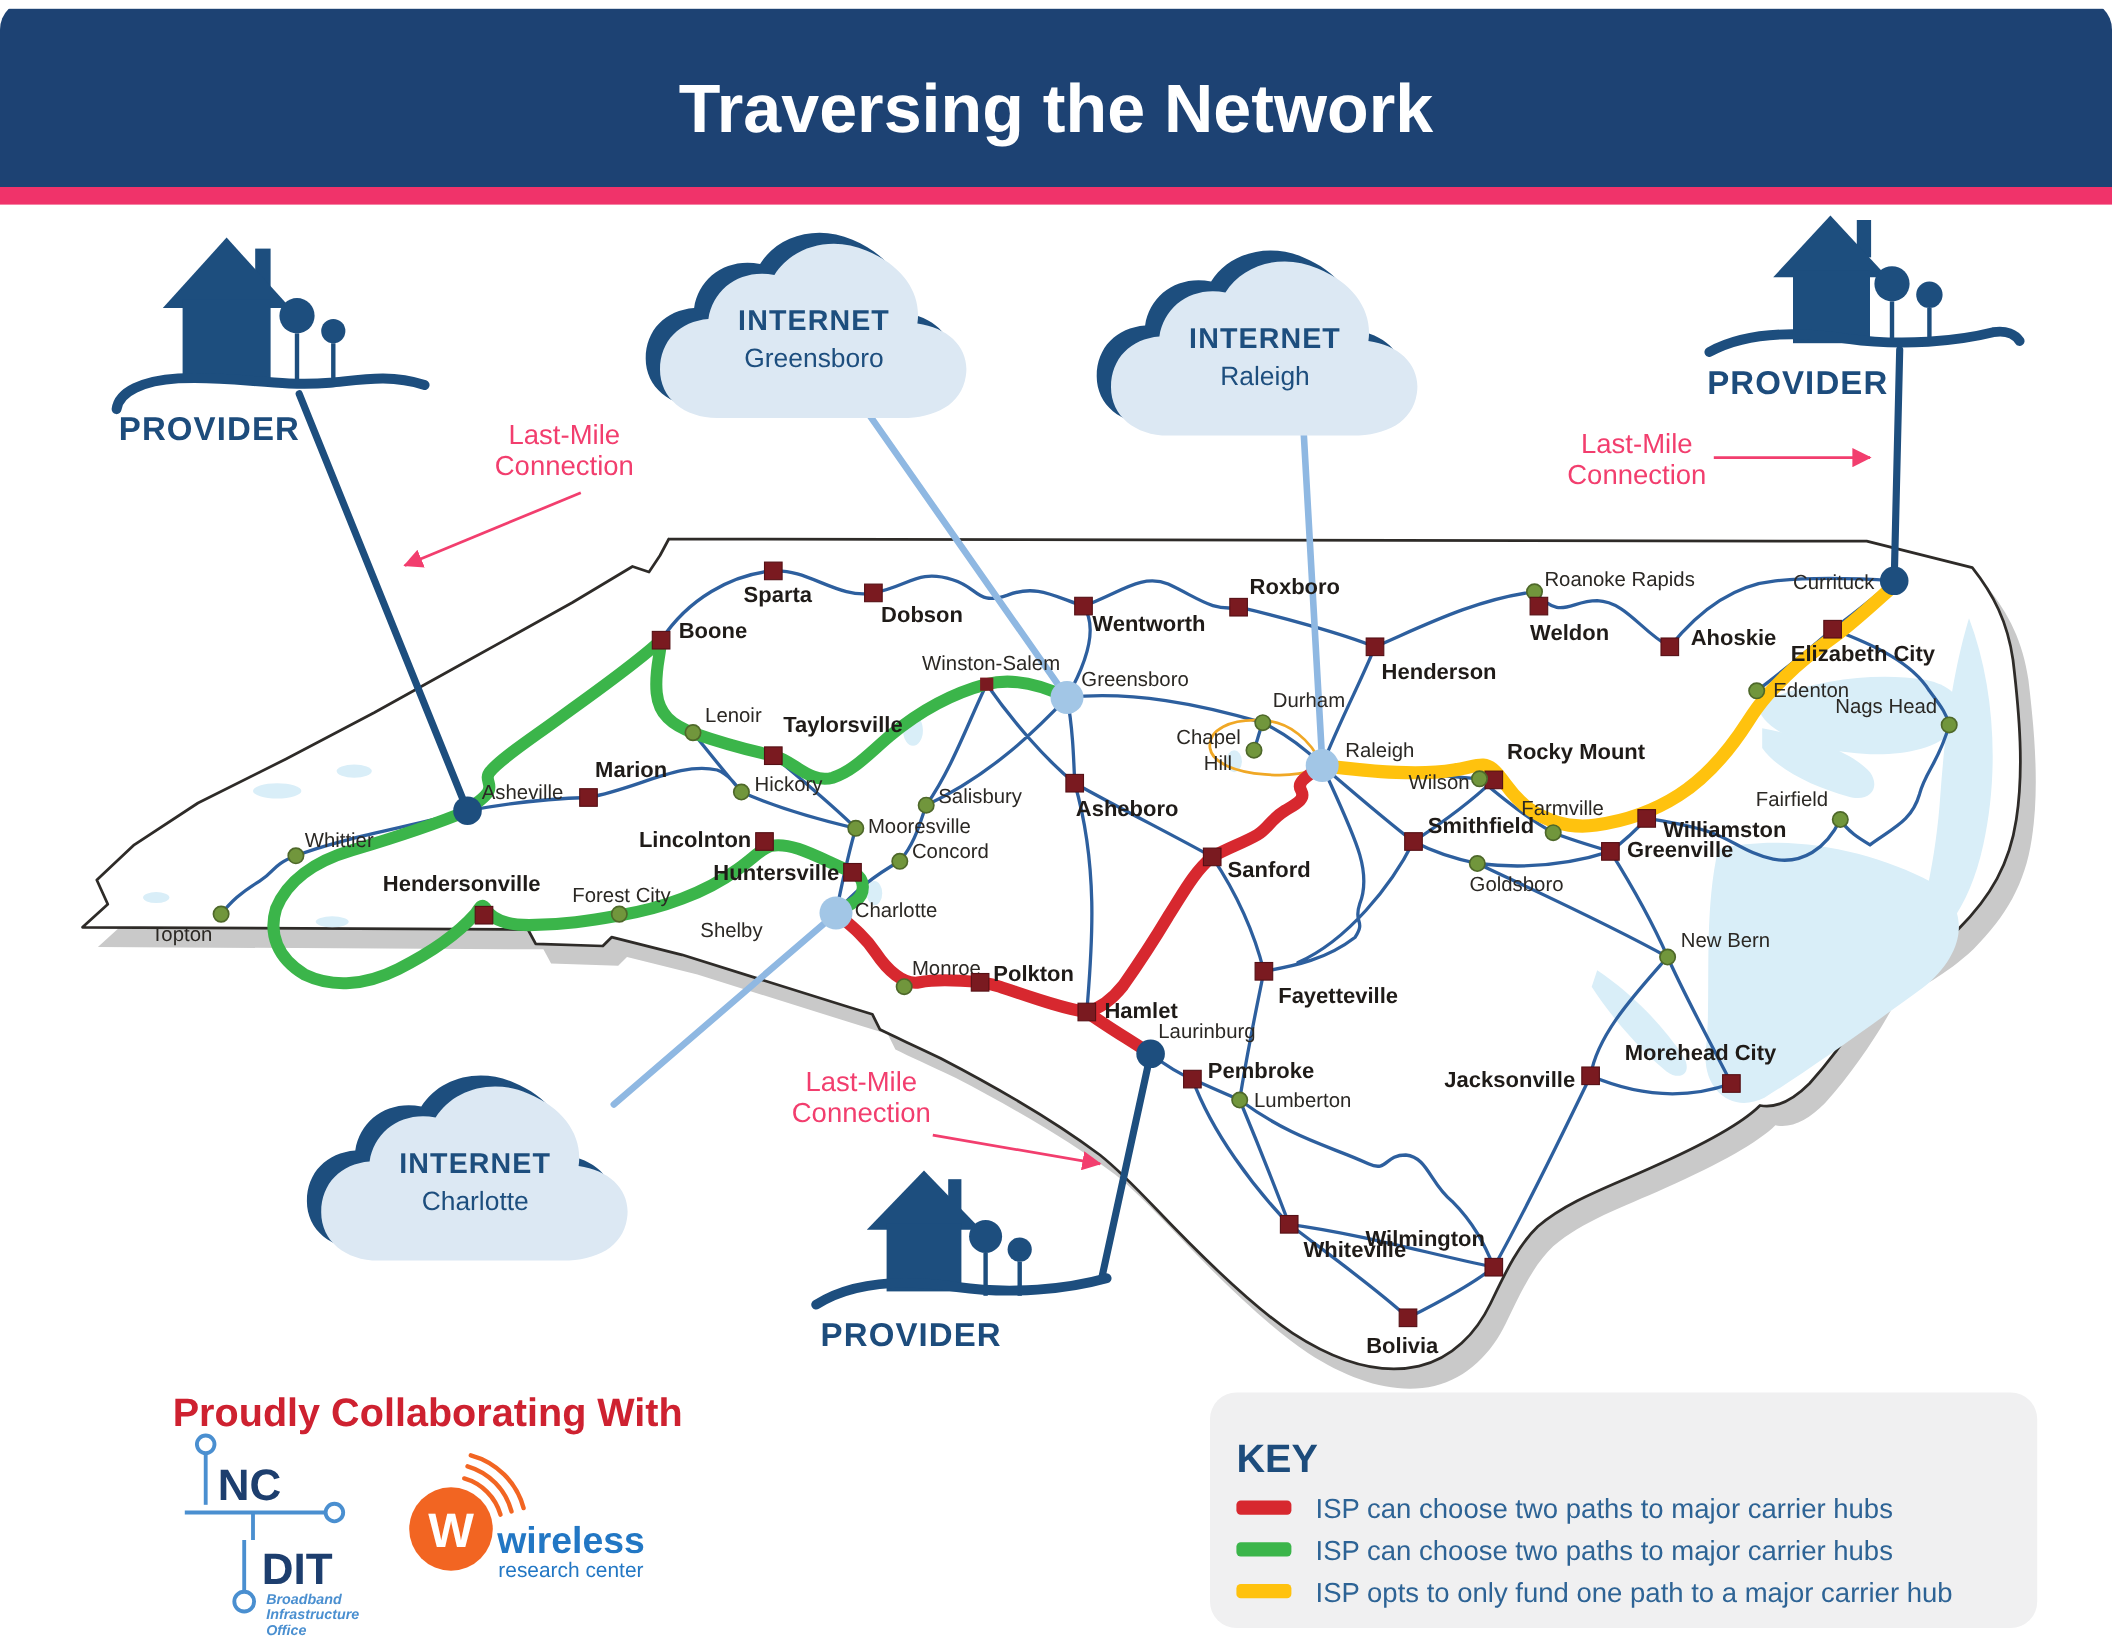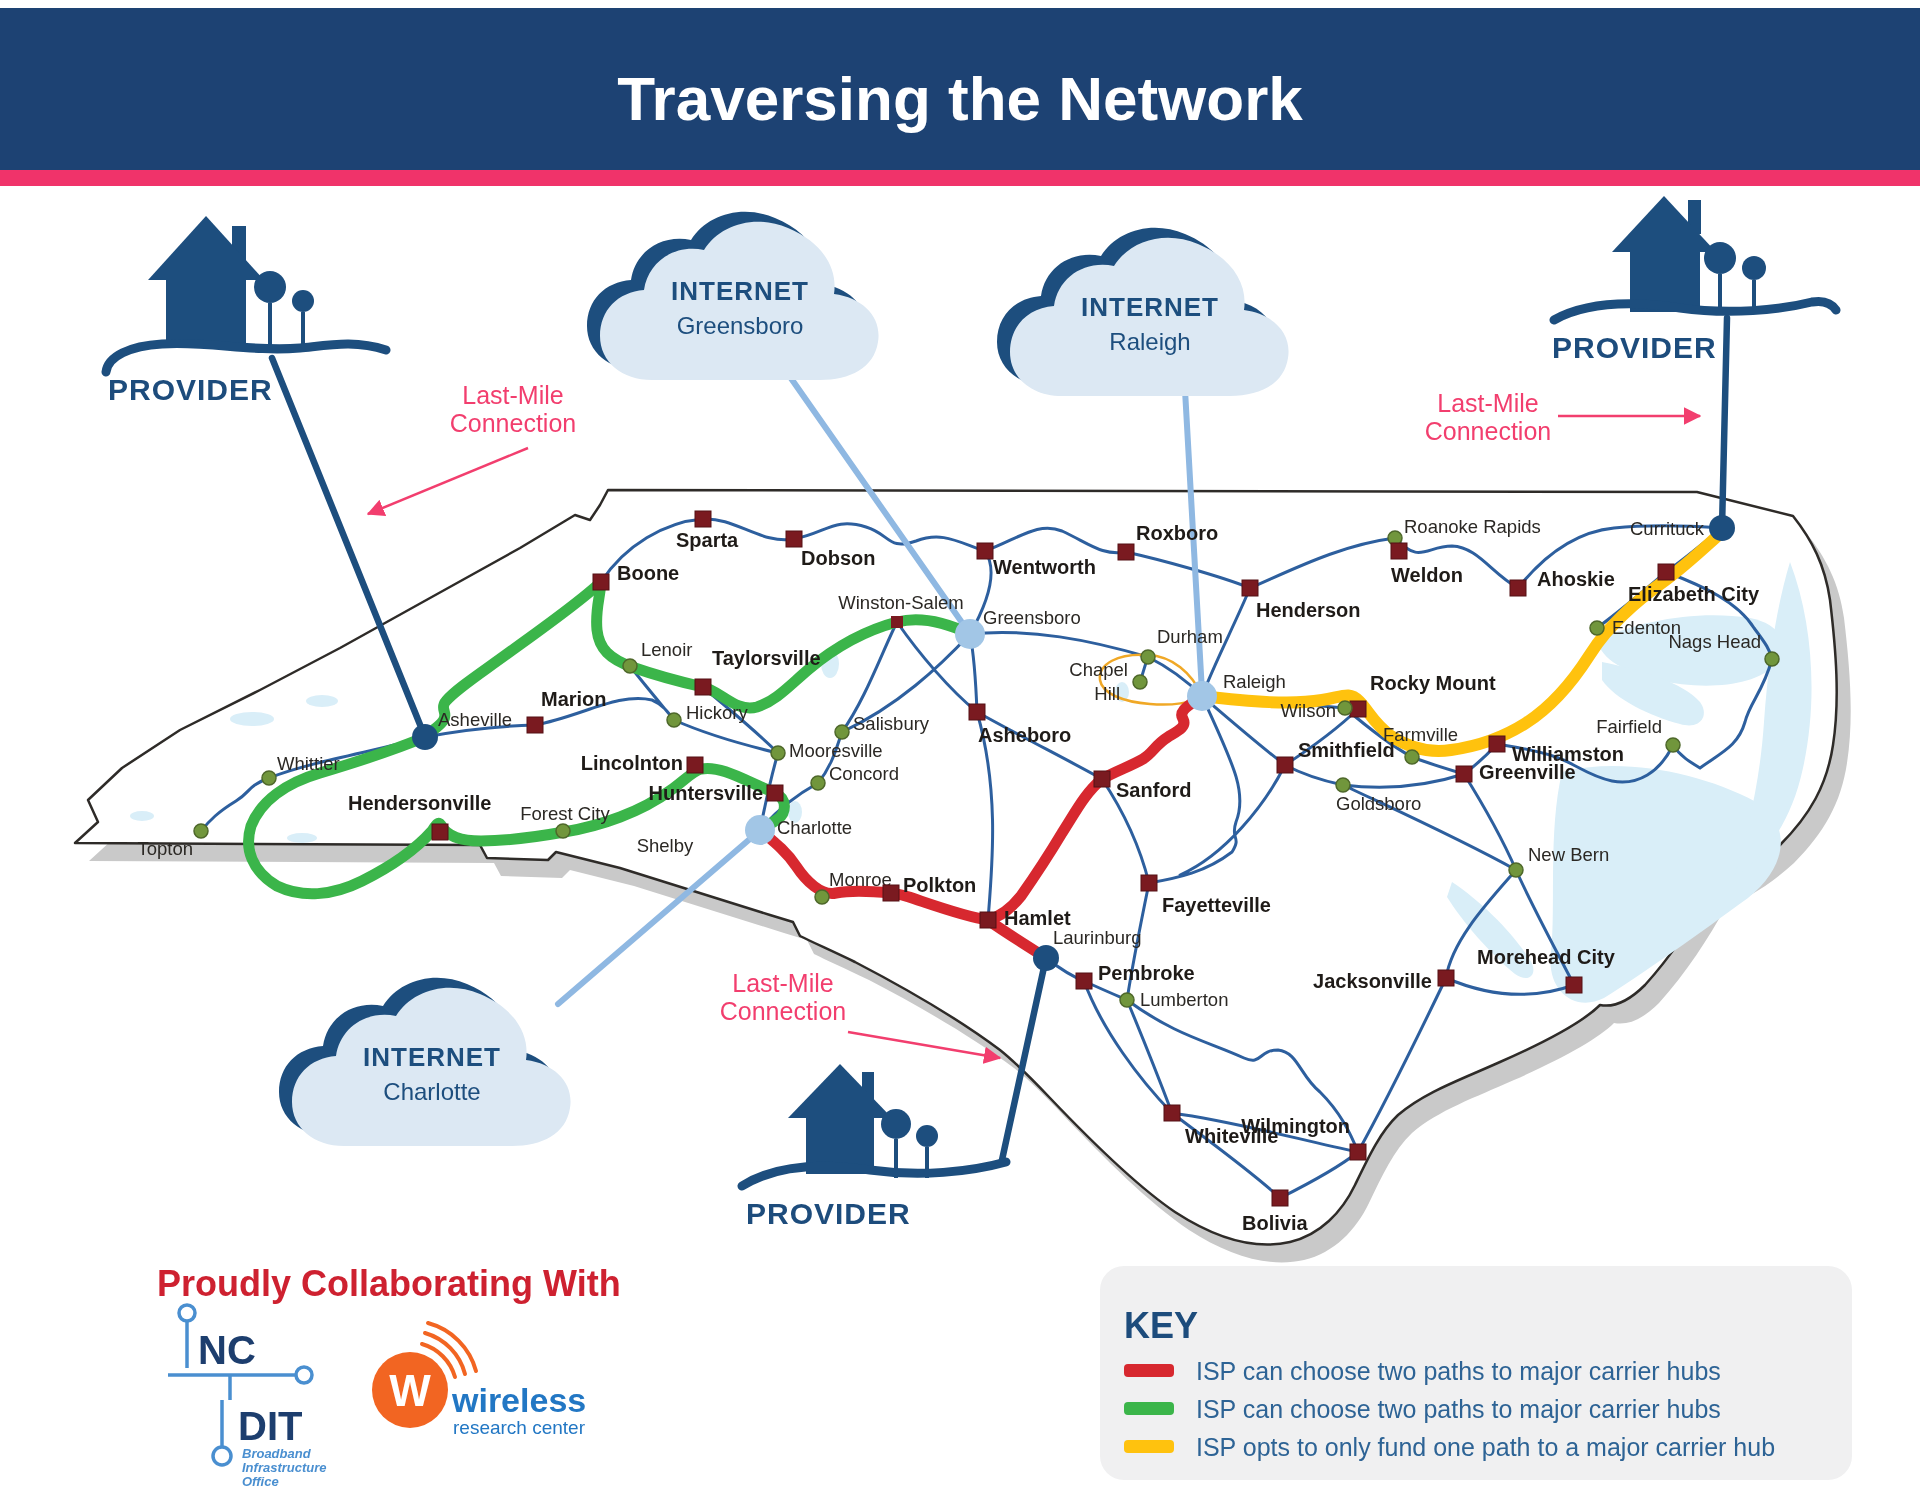--- a/index.html
+++ b/index.html
@@ -1,17 +1,17 @@
 <!DOCTYPE html>
 <html><head>
 <meta charset="utf-8">
 <style>
   html,body{margin:0;padding:0;background:#ffffff;}
   .page{position:relative;width:1920px;height:1489px;background:#ffffff;overflow:hidden;
-        font-family:"Liberation Sans", sans-serif;}
+        font-family:"Liberation Sans", sans-serif;border-radius:27px;}
   svg text{font-family:"Liberation Sans", sans-serif;}
   .title-text{font-size:62px;font-weight:bold;fill:#ffffff;}
   .cloud-top{font-size:26px;font-weight:bold;fill:#1d4e7e;letter-spacing:1px;}
   .cloud-city{font-size:24px;fill:#1d4e7e;}
   .provider-label{font-size:30px;font-weight:bold;fill:#1d4c7c;letter-spacing:1px;}
   .lastmile{font-size:25px;fill:#f23e6e;}
   .key-title{font-size:36px;font-weight:bold;fill:#1d4c7c;}
   .key-item{font-size:25px;fill:#2d6395;}
   .collab-heading{font-size:36px;font-weight:bold;fill:#ce2130;}
   .ncdit-big{font-size:40px;font-weight:bold;fill:#1d3e6e;}

